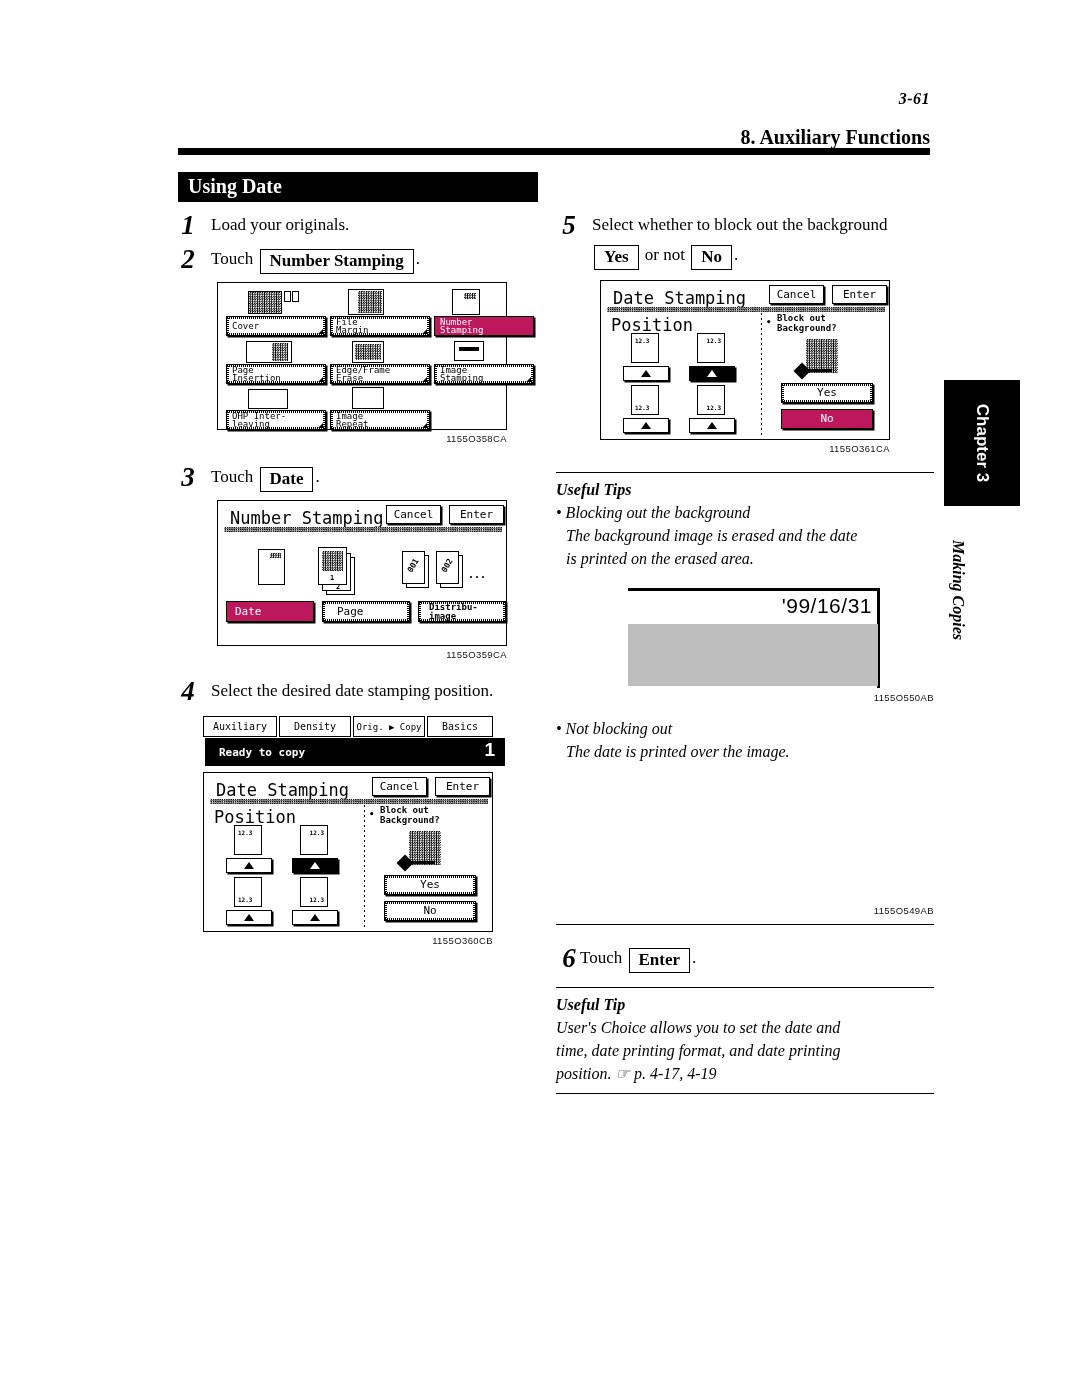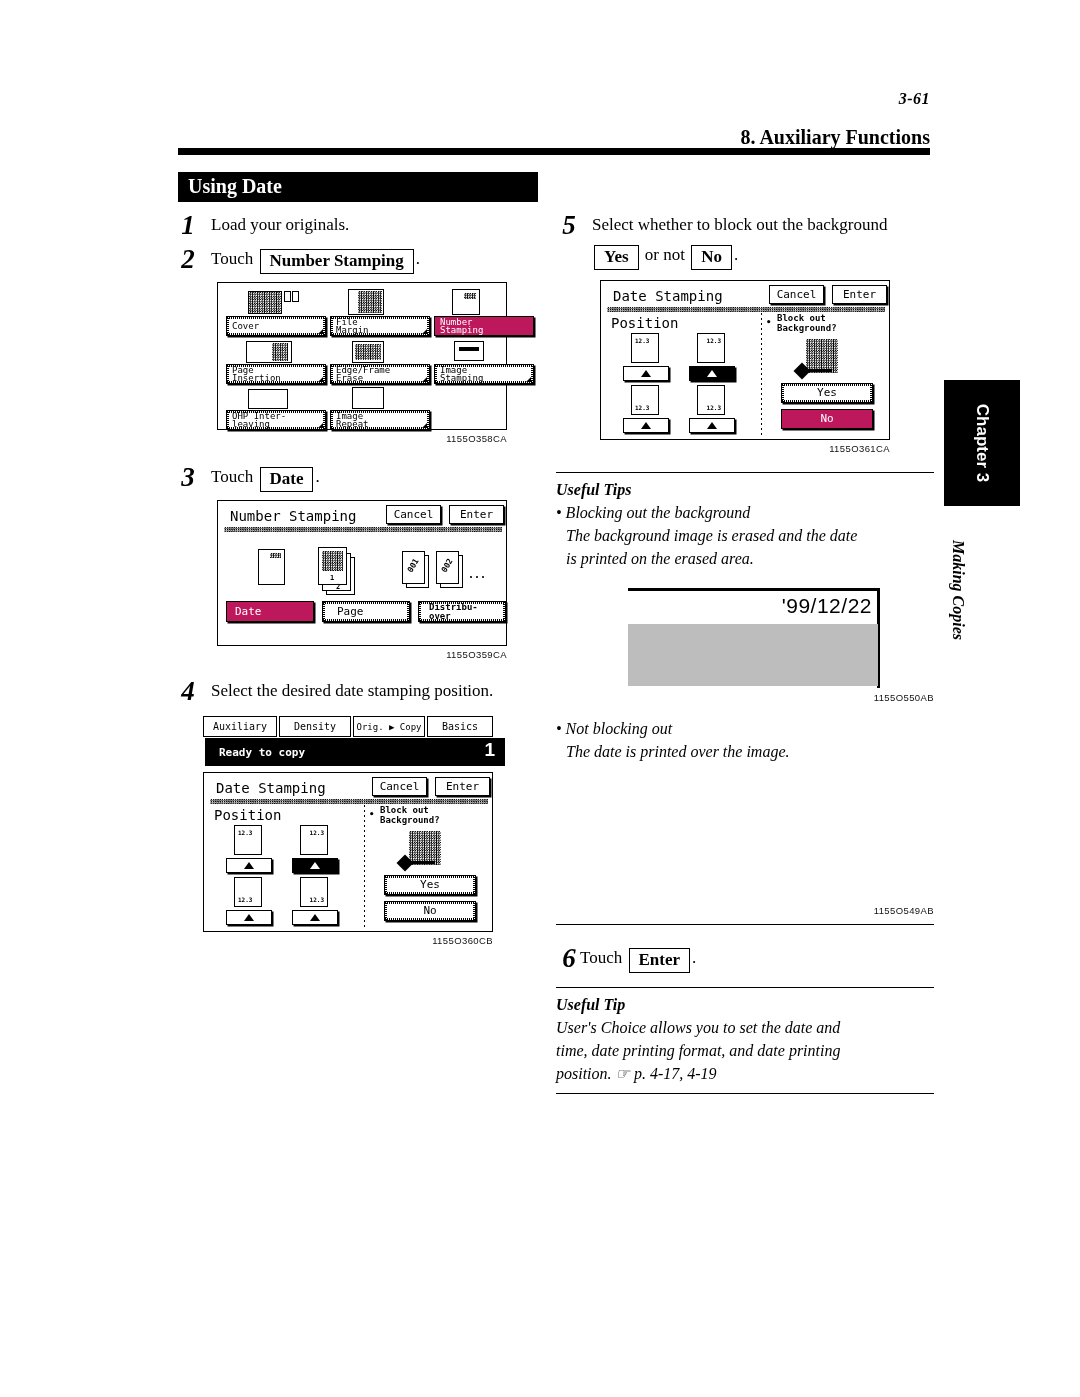--- a/index.html
+++ b/index.html
@@ -107,21 +107,21 @@
     font-family:"DejaVu Sans Mono",monospace;font-size:11px;font-weight:bold;
     padding-left:14px;
   }
   .msgbar .cnt{
     position:absolute;right:10px;top:1px;font-size:19px;font-weight:bold;
     font-family:"Liberation Sans",sans-serif;
   }
 
   
   .ptitle{
-    position:absolute;font-family:"DejaVu Sans Mono",monospace;font-size:14px;
+    position:absolute;font-family:"DejaVu Sans Mono",monospace;font-size:17px;
   }
   .hatch{
     position:absolute;height:5px;
     background:repeating-conic-gradient(#000 0% 25%,#fff 0% 50%) 0 0/2.2px 2.2px;
   }
   .vdots{
     position:absolute;width:1px;
     background:repeating-linear-gradient(#000 0 2px,transparent 2px 5px);
   }
 
@@ -310,21 +310,21 @@
         <span class="tinytxt" style="left:250px;top:68px;font-size:10px;">...</span>
 
         <div class="btn dotted sel center" style="left:8px;top:100px;width:88px;height:21px;justify-content:flex-start;padding-left:8px;font-size:11px;">
           <span>Date</span>
         </div>
         <div class="btn dotted" style="left:104px;top:100px;width:88px;height:21px;padding-left:14px;font-size:11px;">
           <span>Page</span>
         </div>
         <div class="btn dotted" style="left:200px;top:100px;width:88px;height:21px;padding-left:10px;white-space:pre;">
           <span style="line-height:8.5px;font-weight:bold;font-size:9px;">Distribu-
-over</span>
+image</span>
         </div>
       </div>
       <div class="figcode">1155O359CA</div>
     </div>
 
     <div class="step" style="margin-top:16px;">
       <div class="step-num">4</div>
       <div class="step-body">Select the desired date stamping position.</div>
     </div>
 
@@ -481,21 +481,21 @@
     <div style="margin-top:18px;">
       <div class="rule"></div>
       <div class="tip-h">Useful Tips</div>
       <div class="bullet-li">• Blocking out the background</div>
       <div class="tip-p" style="white-space:pre-line;padding-left:10px;">The background image is erased and the date
 is printed on the erased area.</div>
 
       <div class="fig sample" style="margin-top:18px;height:100px;">
         <div class="topline" style="left:72px;width:252px;"></div>
         <div class="rightline" style="left:321px;height:100px;"></div>
-        <div class="datetxt" style="right:62px;top:6px;">'99/12/22</div>
+        <div class="datetxt" style="right:62px;top:6px;">'99/16/31</div>
         <div class="gray" style="left:72px;top:36px;width:250px;height:62px;"></div>
       </div>
       <div class="figcode" style="margin-top:4px;">1155O550AB</div>
 
       <div class="bullet-li" style="margin-top:14px;">• Not blocking out</div>
       <div class="tip-p" style="padding-left:10px;">The date is printed over the image.</div>
 
       <div class="figcode" style="margin-top:142px;">1155O549AB</div>
       <div class="rule" style="margin-top:8px;"></div>
     </div>

